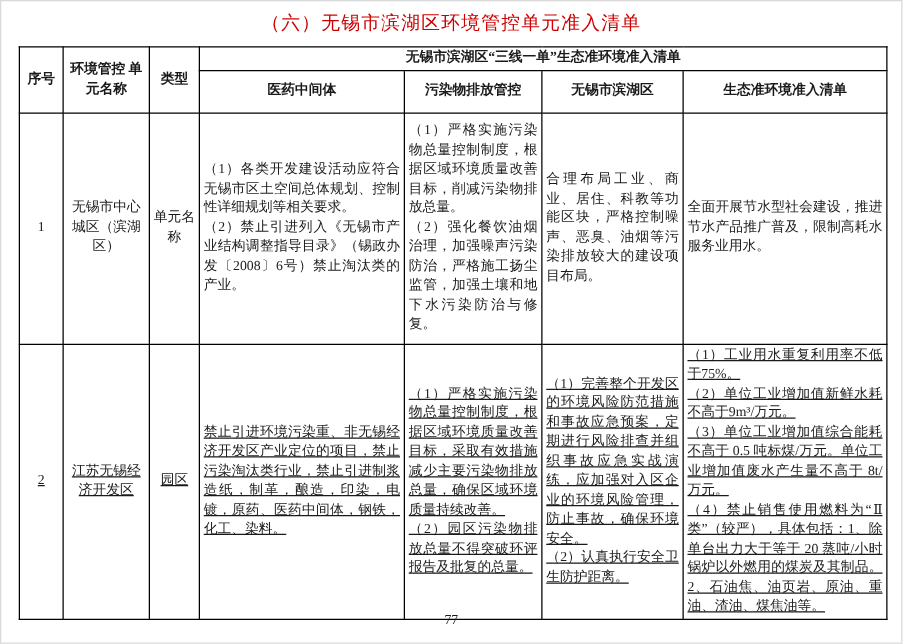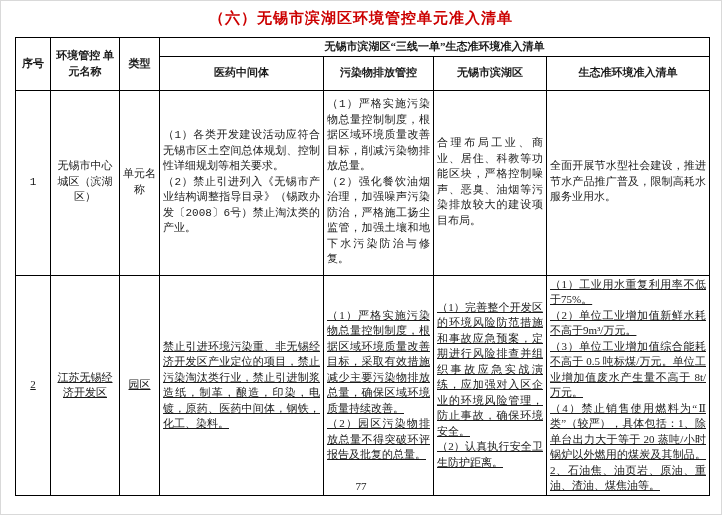--- a/index.html
+++ b/index.html
@@ -9,21 +9,21 @@
     color:#1a1a1a;
     position:relative;
     box-sizing:border-box;
     border:1px solid #d9d9d9;
   }
   .title{
     margin:0;
     padding-top:8px;
     text-align:center;
     font-size:15px;
-    font-weight:bold;
+    font-weight:normal;
     color:#cc0000;
     letter-spacing:1px;
   }
   table.main{
     border-collapse:collapse;
     table-layout:fixed;
     position:absolute;
     left:14px;top:36px;
     width:694px;
   }
@@ -52,26 +52,26 @@
   td.center{
     text-align:center;
     vertical-align:middle;
   }
   td .celltext{
     white-space:pre-line;
     text-align:justify;
   }
   td.vtop{vertical-align:top;}
   td.vmid{vertical-align:middle;}
-  tr.row1 td{height:185px;font-family:Liberation Mono, monospace;}
+  tr.row1 td{height:185px;}
   tr.row2 td{height:205px;text-decoration:underline;}
   .page-number{
     position:absolute;
     left:0;right:0;
-    bottom:22px;
+    bottom:12px;
     text-align:center;
     font-size:11px;
     color:#1a1a1a;
   }
 </style>
 </head>
 <body>
 
 <h1 class="title">（六）无锡市滨湖区环境管控单元准入清单</h1>
 

